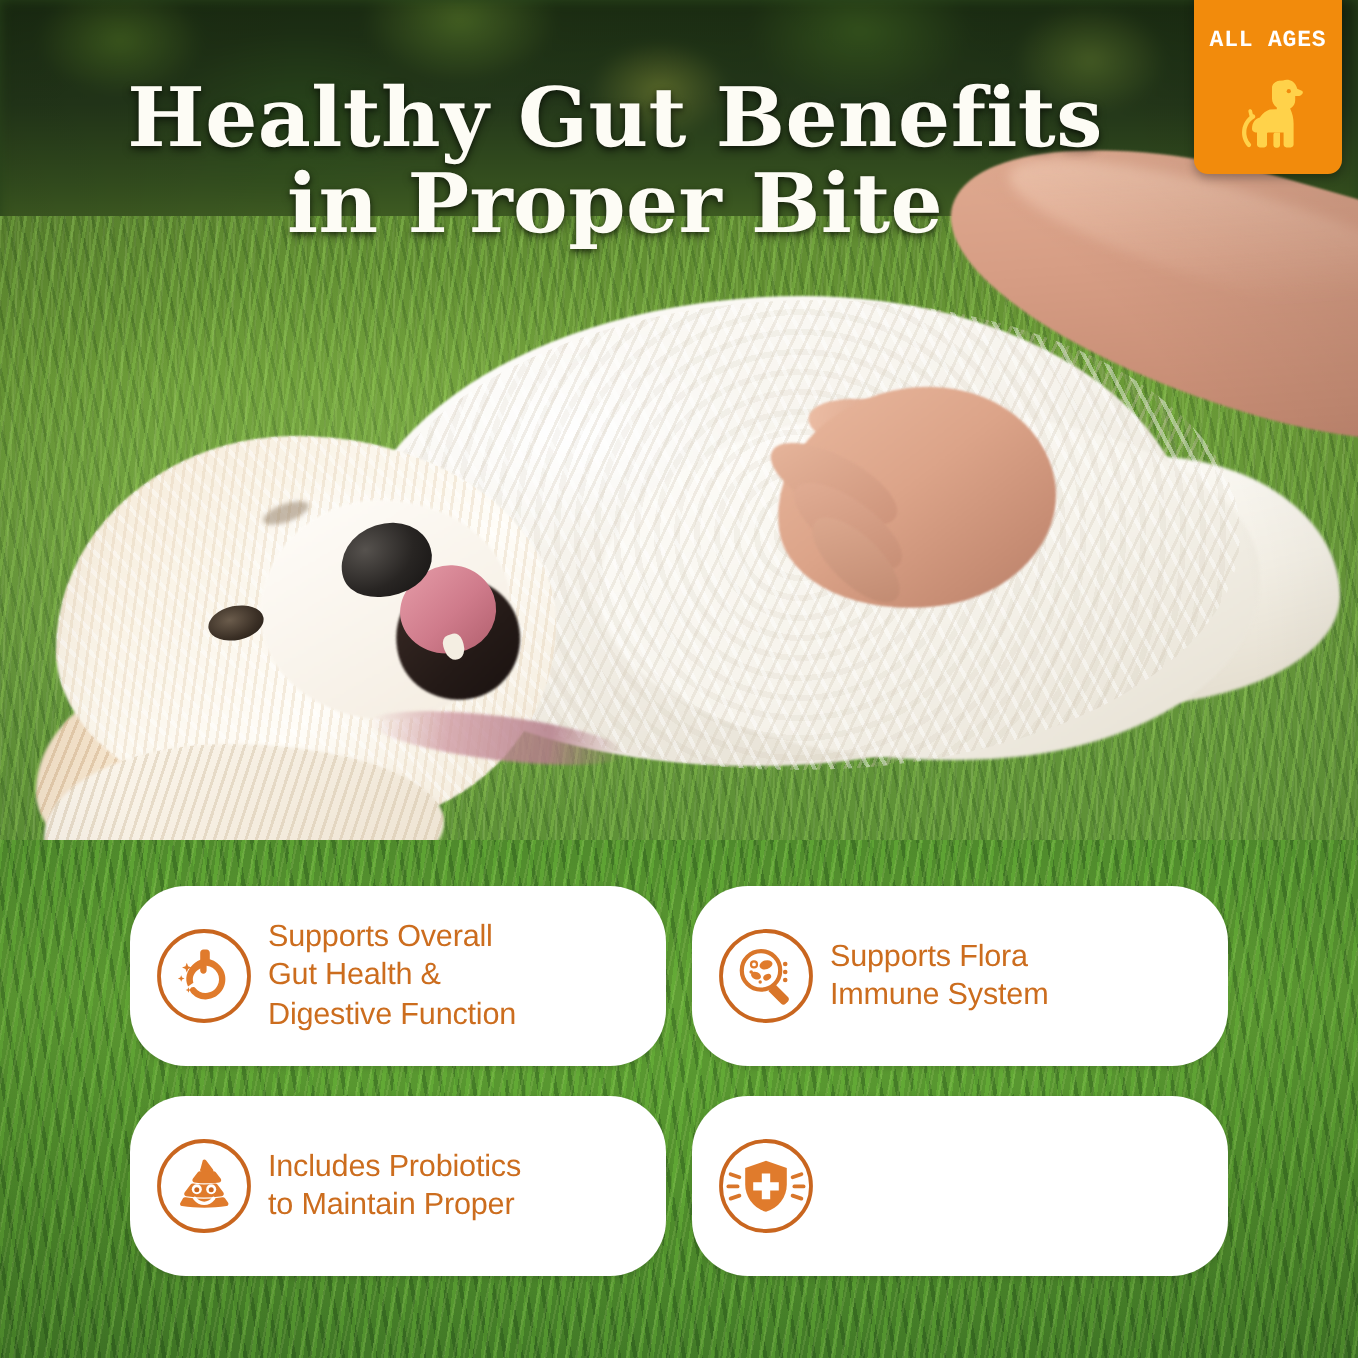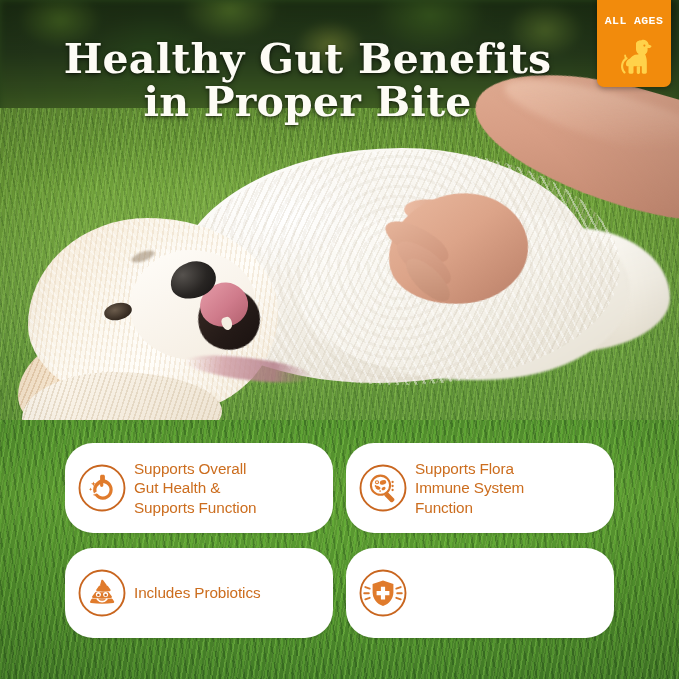--- a/index.html
+++ b/index.html
@@ -401,21 +401,21 @@
           <path d="M24.7 16.2v4.5c-2.5.5-4.4 2.3-5.1 4.6-.3 1-.2 2.1.1 3.1l-2.7 1.8c-.9-1.8-1.1-3.9-.6-5.8 1-3.9 4.2-6.9 8.3-8.2z" fill="#E07B2C"></path>
 
           <path d="M16.4 18.4l.65 1.75 1.75.65-1.75.65-.65 1.75-.65-1.75-1.75-.65 1.75-.65z" fill="#E07B2C"></path>
           <path d="M13.6 24.6l.45 1.2 1.2.45-1.2.45-.45 1.2-.45-1.2-1.2-.45 1.2-.45z" fill="#E07B2C"></path>
           <path d="M17.2 30.6l.38 1.0 1.0.38-1.0.38-.38 1.0-.38-1.0-1.0-.38 1.0-.38z" fill="#E07B2C"></path>
         </svg>
       </span>
       <span class="card-text">
         <span class="ln">Supports Overall</span>
         <span class="ln">Gut Health &amp;</span>
-        <span class="ln">Supports Function</span>
+        <span class="ln">Digestive Function</span>
       </span>
     </div>
 
     <div class="card">
       <span class="card-icon">
         <svg width="50" height="50" viewBox="0 0 50 50" aria-hidden="true">
           <circle cx="25" cy="25" r="22.5" fill="none" stroke="#C9661F" stroke-width="1.9"></circle>
 
           <circle cx="22.5" cy="22.2" r="9.6" fill="none" stroke="#D9762A" stroke-width="2.1"></circle>
 
@@ -429,21 +429,20 @@
           <circle cx="22.1" cy="28.0" r=".85" fill="#E07B2C"></circle>
 
           <circle cx="34.6" cy="19.0" r="1.15" fill="#D9762A"></circle>
           <circle cx="34.6" cy="23.0" r="1.15" fill="#D9762A"></circle>
           <circle cx="34.6" cy="27.0" r="1.15" fill="#D9762A"></circle>
         </svg>
       </span>
       <span class="card-text">
         <span class="ln">Supports Flora</span>
         <span class="ln">Immune System</span>
-        <span class="ln">Function</span>
       </span>
     </div>
 
     <div class="card">
       <span class="card-icon">
         <svg width="50" height="50" viewBox="0 0 50 50" aria-hidden="true">
           <circle cx="25" cy="25" r="22.5" fill="none" stroke="#C9661F" stroke-width="1.9"></circle>
 
           <path d="M24.4 12.1c.4-.5 1.2-.5 1.6 0l3.5 4.6c.4.6.2 1.4-.5 1.6-1.4.4-2.9.4-4.3 0l-.9-.3c-.8-.2-1-1.2-.5-1.8z" fill="#E07B2C"></path>
           <path d="M21.9 18.1c.3-.4.8-.6 1.3-.5 2.1.5 4.3.5 6.4 0 .5-.1 1 .1 1.3.5l2.5 3.3c.5.7.1 1.7-.8 1.8-4.1.6-8.3.6-12.4 0-.9-.1-1.3-1.1-.8-1.8z" fill="#E07B2C"></path>
@@ -452,20 +451,21 @@
 
           <circle cx="21.4" cy="26.6" r="2.5" fill="#FFFFFF"></circle>
           <circle cx="28.6" cy="26.6" r="2.5" fill="#FFFFFF"></circle>
           <circle cx="21.4" cy="26.9" r="1.25" fill="#C9661F"></circle>
           <circle cx="28.6" cy="26.9" r="1.25" fill="#C9661F"></circle>
           <path d="M20.4 31.2c1.3 1.6 3.1 2.5 4.7 2.5s3.4-.9 4.7-2.5" fill="none" stroke="#FFFFFF" stroke-width="1.7" stroke-linecap="round"></path>
         </svg>
       </span>
       <span class="card-text">
         <span class="ln">Includes Probiotics</span>
+        <span class="ln">to Maintain Proper</span>
       </span>
     </div>
 
     <div class="card">
       <span class="card-icon">
         <svg width="50" height="50" viewBox="0 0 50 50" aria-hidden="true">
           <circle cx="25" cy="25" r="22.5" fill="none" stroke="#C9661F" stroke-width="1.9"></circle>
 
           <path d="M25 12.4l10.4 3.6v8.3c0 6.3-4.2 11.9-10.4 13.6-6.2-1.7-10.4-7.3-10.4-13.6V16z" fill="#E07B2C"></path>
 

